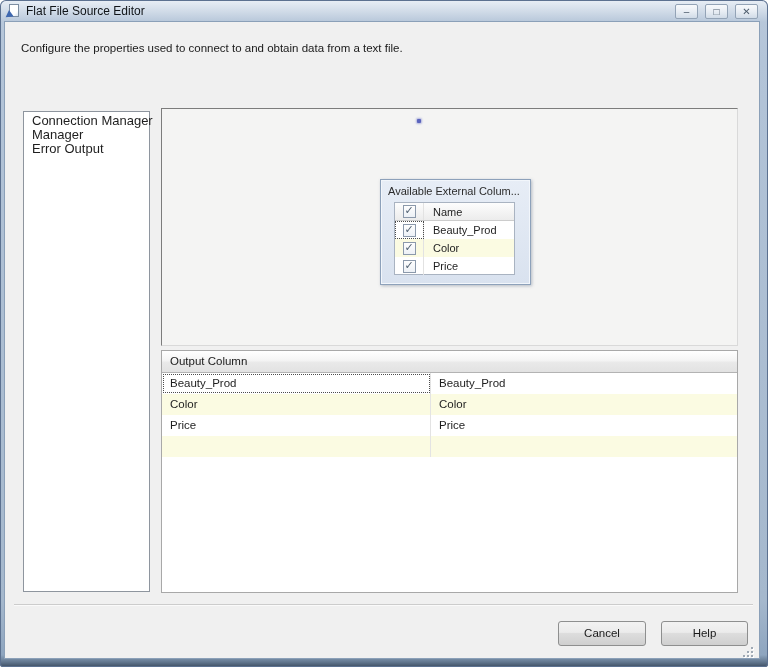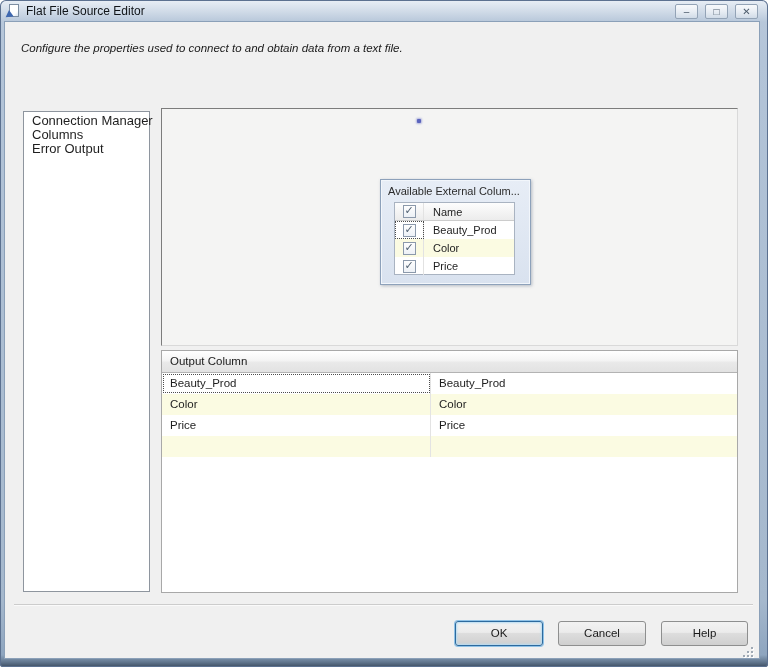--- a/index.html
+++ b/index.html
@@ -24,21 +24,21 @@
   .win-btns { position:absolute; top:4px; right:10px; display:flex; gap:7px; }
   .win-btn { width:23px; height:15px; border:1px solid #93a3b6; border-radius:2px;
     background:linear-gradient(180deg,rgba(255,255,255,.75),rgba(255,255,255,.25));
     display:flex; align-items:center; justify-content:center;
     font-size:10px; line-height:1; color:#4d5c6c; cursor:default; }
   .win-btn span { pointer-events:none; }
 
   
   .client { position:absolute; left:5px; top:22px; right:9px; bottom:9px;
     background:var(--dialog-bg,#f0f0f0); box-shadow:0 0 0 1px #8ba0b8; }
-  .description { position:absolute; left:21px; top:42px; font-size:11.5px; color:#1a1a1a;font-style:italic; }
+  .description { position:absolute; left:21px; top:42px; font-size:11.5px; color:#1a1a1a; }
 
   
   .sidebar { position:absolute; left:23px; top:111px; width:127px; height:481px;
     background:#ffffff; border:1px solid #8e959e; padding:2px 0 0 6px; }
   .sidebar-item { font-size:13px; line-height:14px; padding:0 2px; white-space:nowrap; cursor:default; }
 
   
   .upper-panel { position:absolute; left:161px; top:108px; width:577px; height:238px;
     background:#f4f4f3; border:1px solid; border-color:#7c7c7c #d9d9d9 #d9d9d9 #7c7c7c; }
   .blue-dot { position:absolute; left:255px; top:10px; width:4px; height:4px;
@@ -124,21 +124,21 @@
           </span>
       </span>
     </div>
 
     <div class="client"></div>
 
     <div class="description">Configure the properties used to connect to and obtain data from a text file.</div>
 
     <div class="sidebar">
       <div class="sidebar-item">Connection Manager</div>
-      <div class="sidebar-item">Columns</div>
+      <div class="sidebar-item">Manager</div>
       <div class="sidebar-item">Error Output</div>
     </div>
 
     <div class="upper-panel">
       <div class="blue-dot"></div>
 
       <div class="minibox">
         <div class="minibox-title">Available External Colum...</div>
         <div class="minibox-grid">
 
@@ -200,19 +200,18 @@
         <div class="g-cell out">Price</div>
       </div>
       <div class="g-row highlight">
         <div class="g-cell ext"></div>
         <div class="g-cell out"></div>
       </div>
     </div>
 
     <div class="separator"></div>
 
-    <div class="btn default btn-ok">OK</div>
     <div class="btn btn-help">Help</div>
     <div class="btn btn-cancel">Cancel</div>
 
     <div class="grip"></div>
   </div>
 </div>
 
 </body></html>

